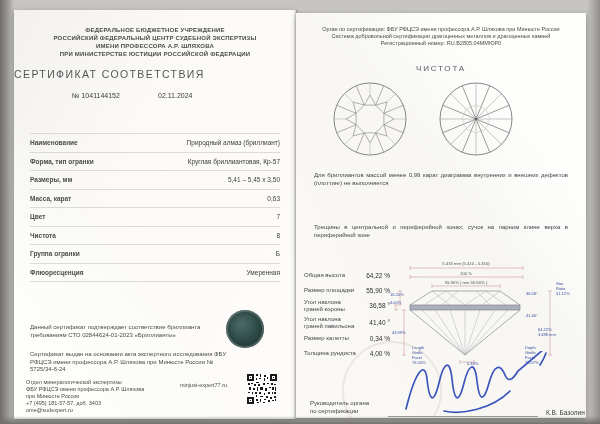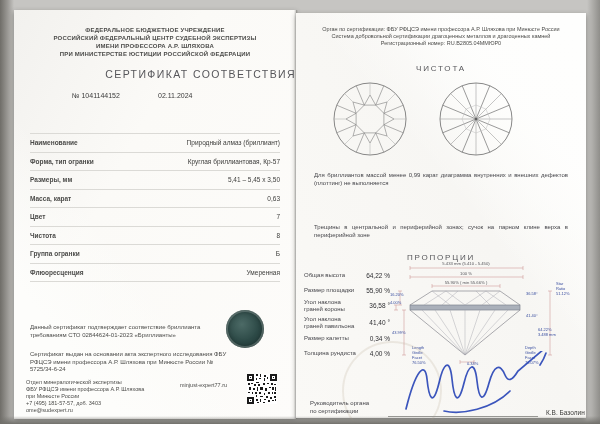--- a/index.html
+++ b/index.html
@@ -27,21 +27,21 @@
     background:linear-gradient(244deg,#fefefc 0%,#f7f6f3 42%,#faf9f6 100%);
   }
   .page-right:before{content:"";position:absolute;inset:0;
     background:linear-gradient(230deg,#fefefd 0%,rgba(254,254,253,.95) 22%,rgba(254,254,253,0) 45%);}
   .fold-line{position:absolute;left:294px;top:10px;width:4px;height:409px;z-index:2;
     background:linear-gradient(90deg,rgba(0,0,0,0) 0%,rgba(90,90,85,.35) 55%,rgba(0,0,0,0) 100%);}
 
   
   .org-block{position:absolute;left:0;top:16px;width:100%;text-align:center;
     font-size:6px;line-height:8px;font-weight:bold;color:#4b4b49;letter-spacing:.2px;}
-  .cert-title{position:absolute;left:0;top:58px;width:100%;text-align:right;
+  .cert-title{position:absolute;left:0;top:58px;width:100%;text-align:left;
     font-size:10.5px;letter-spacing:1.4px;color:#56565a;}
   .cert-no{position:absolute;left:58px;top:82px;font-size:7px;color:#3a3a3a;}
   .cert-date{position:absolute;left:144px;top:82px;font-size:7px;color:#3a3a3a;}
   .cert-table{position:absolute;left:16px;top:123px;width:250px;}
   .trow{display:flex;justify-content:space-between;align-items:center;height:17.5px;
     border-top:1px solid #dbdad6;font-size:6.5px;color:#3d3d3b;}
   .trow:last-child{border-bottom:1px solid #dbdad6;}
   .trow .tl{font-weight:bold;color:#4b4b49;}
   .trow .tv{text-align:right;}
   .stm{position:absolute;left:16px;width:208px;font-size:6px;line-height:7.6px;color:#4b4b49;text-align:left;}
@@ -196,21 +196,20 @@
       </g>
       <polygon points="194,38 189.9,47.9 180,52 170.1,47.9 166,38 170.1,28.1 180,24 189.9,28.1" stroke="#bdbdbd" stroke-width=".5"></polygon>
       <circle cx="180" cy="38" r="1.1" fill="#555" stroke="none"></circle>
     </g>
   </svg>
 
   <div class="note clarity-note">Для бриллиантов массой менее 0,99 карат диаграмма внутренних и внешних дефектов (плоттинг) не выполняется</div>
 
   <div class="note comments-text">Трещины в центральной и периферийной зонах; сучок на парном клине верха в периферийной зоне</div>
 
-  <div class="sec-h h-props">ПРОПОРЦИИ</div>
 
   <div class="props-list">
     <div class="prow">
       <span class="plabel">Общая высота</span>
       <span class="pval">64,22 %</span>
       </div>
     <div class="prow">
       <span class="plabel">Размер площадки</span>
       <span class="pval">55,90 %</span>
       </div>

